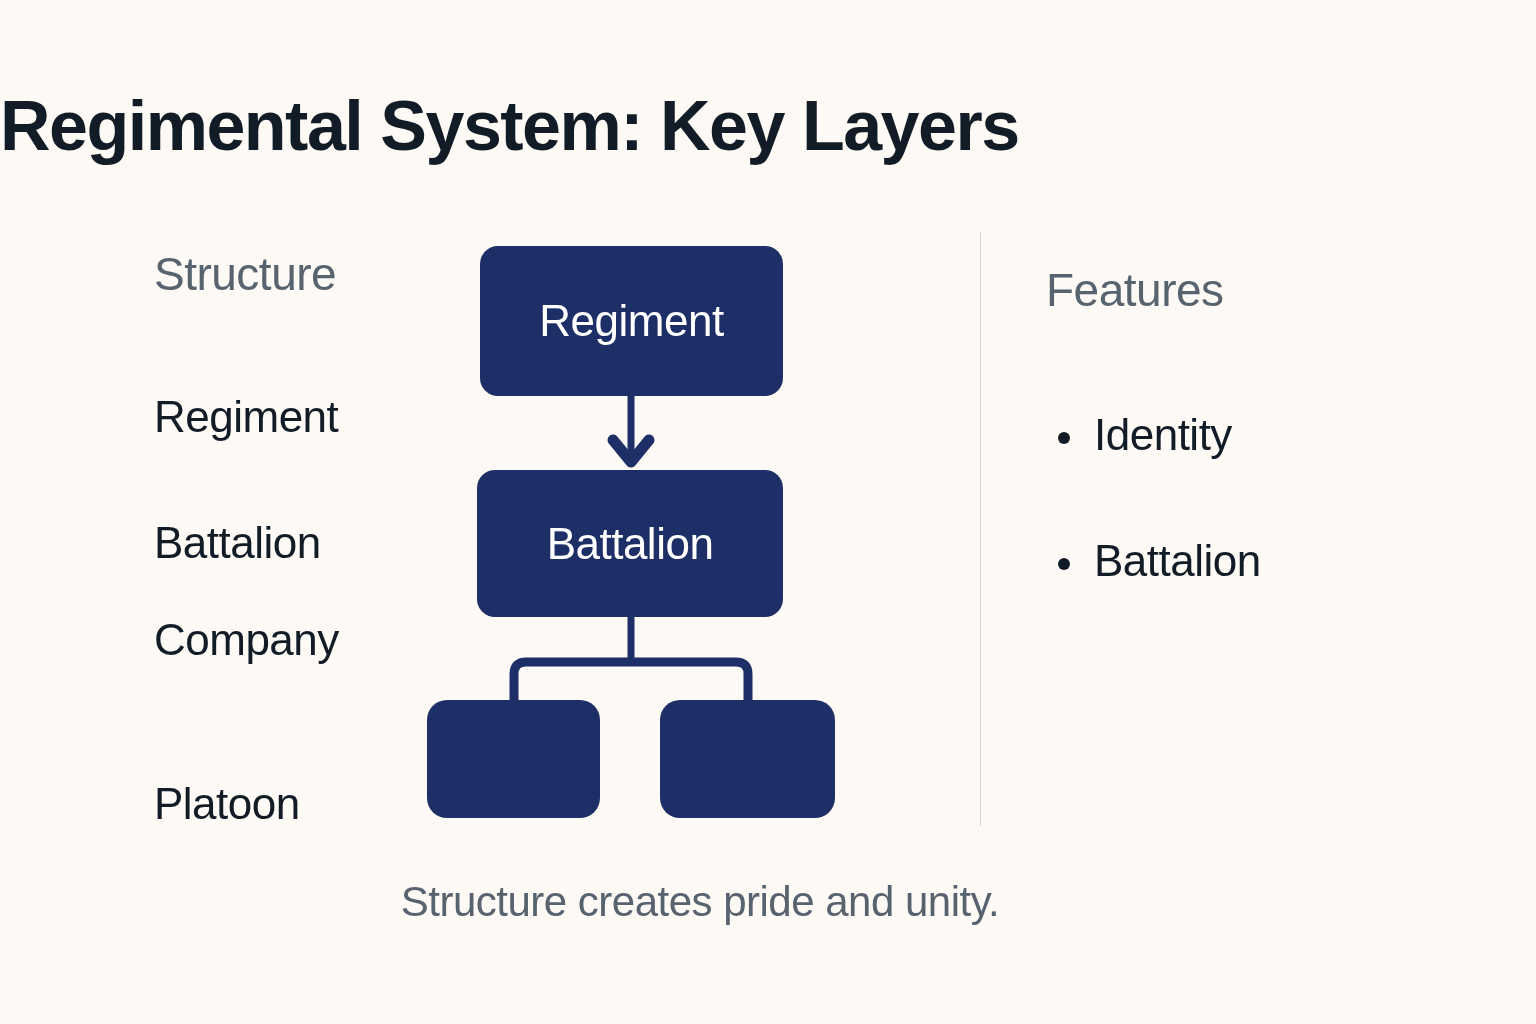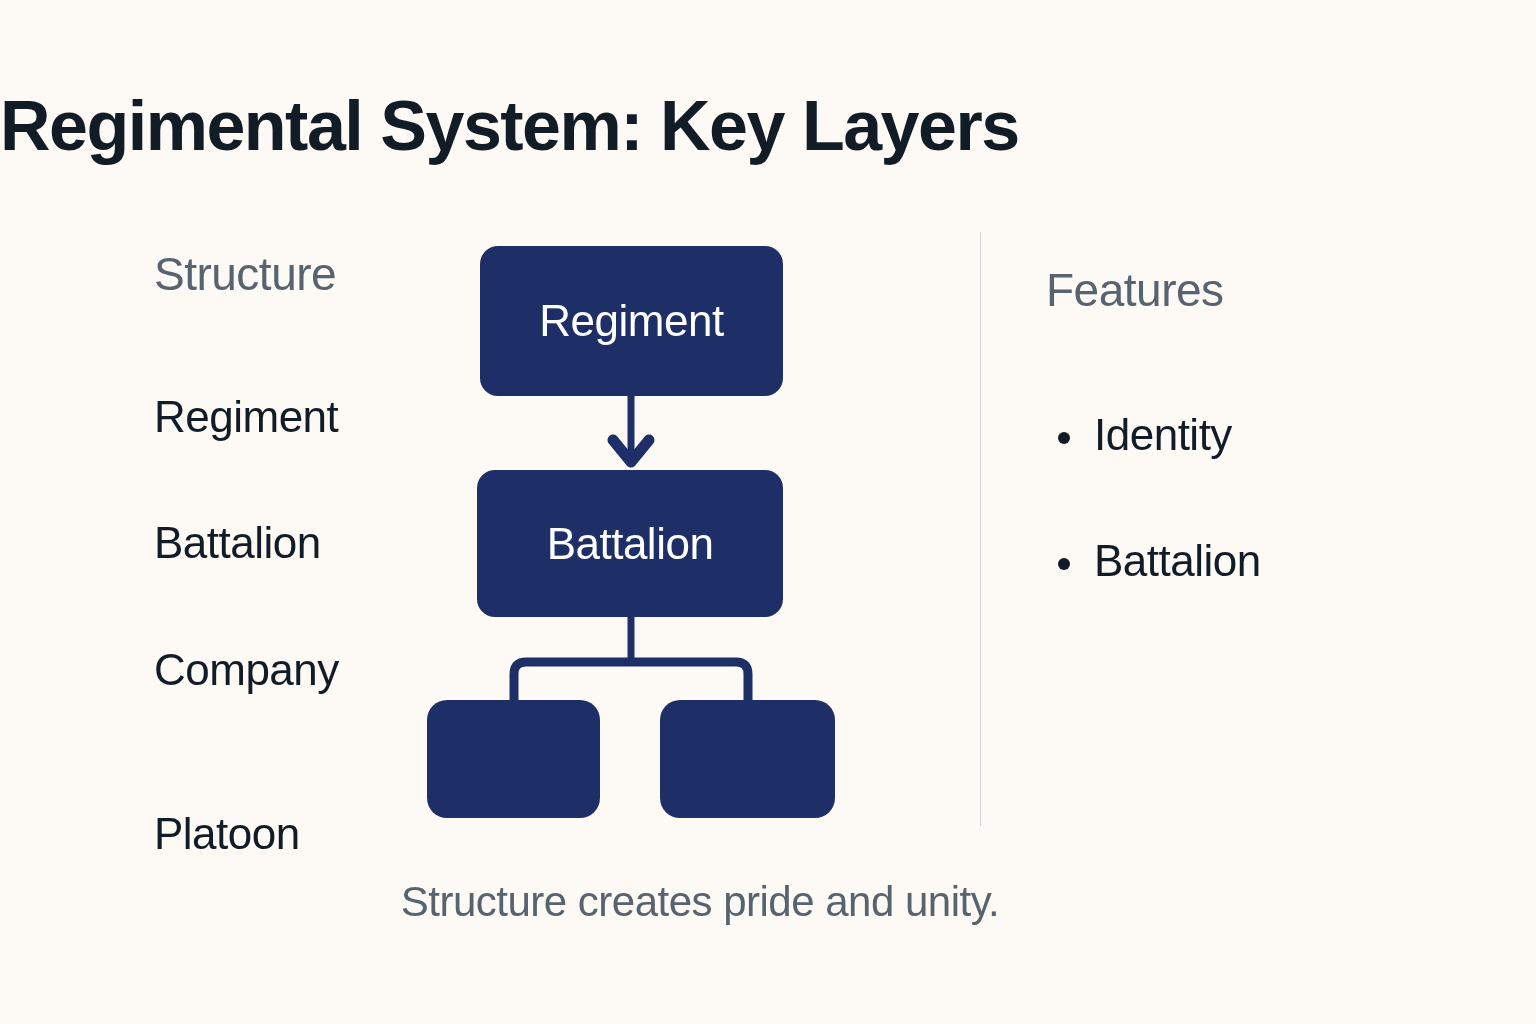--- a/index.html
+++ b/index.html
@@ -60,21 +60,21 @@
   .left-list li {
     font-size: 44px;
     font-weight: 400;
     color: #111c26;
     letter-spacing: -0.5px;
     line-height: 1.1;
     white-space: nowrap;
   }
   .left-list li:nth-child(1) { margin-top: 92px; }
   .left-list li:nth-child(2) { margin-top: 78px; }
-  .left-list li:nth-child(3) { margin-top: 78px; }
+  .left-list li:nth-child(3) { margin-top: 48px; }
   .left-list li:nth-child(4) { margin-top: 116px; }
 
   
   .divider {
     position: absolute;
     left: 980px;
     top: 232px;
     width: 1px;
     height: 594px;
     background: #cfd4da;

